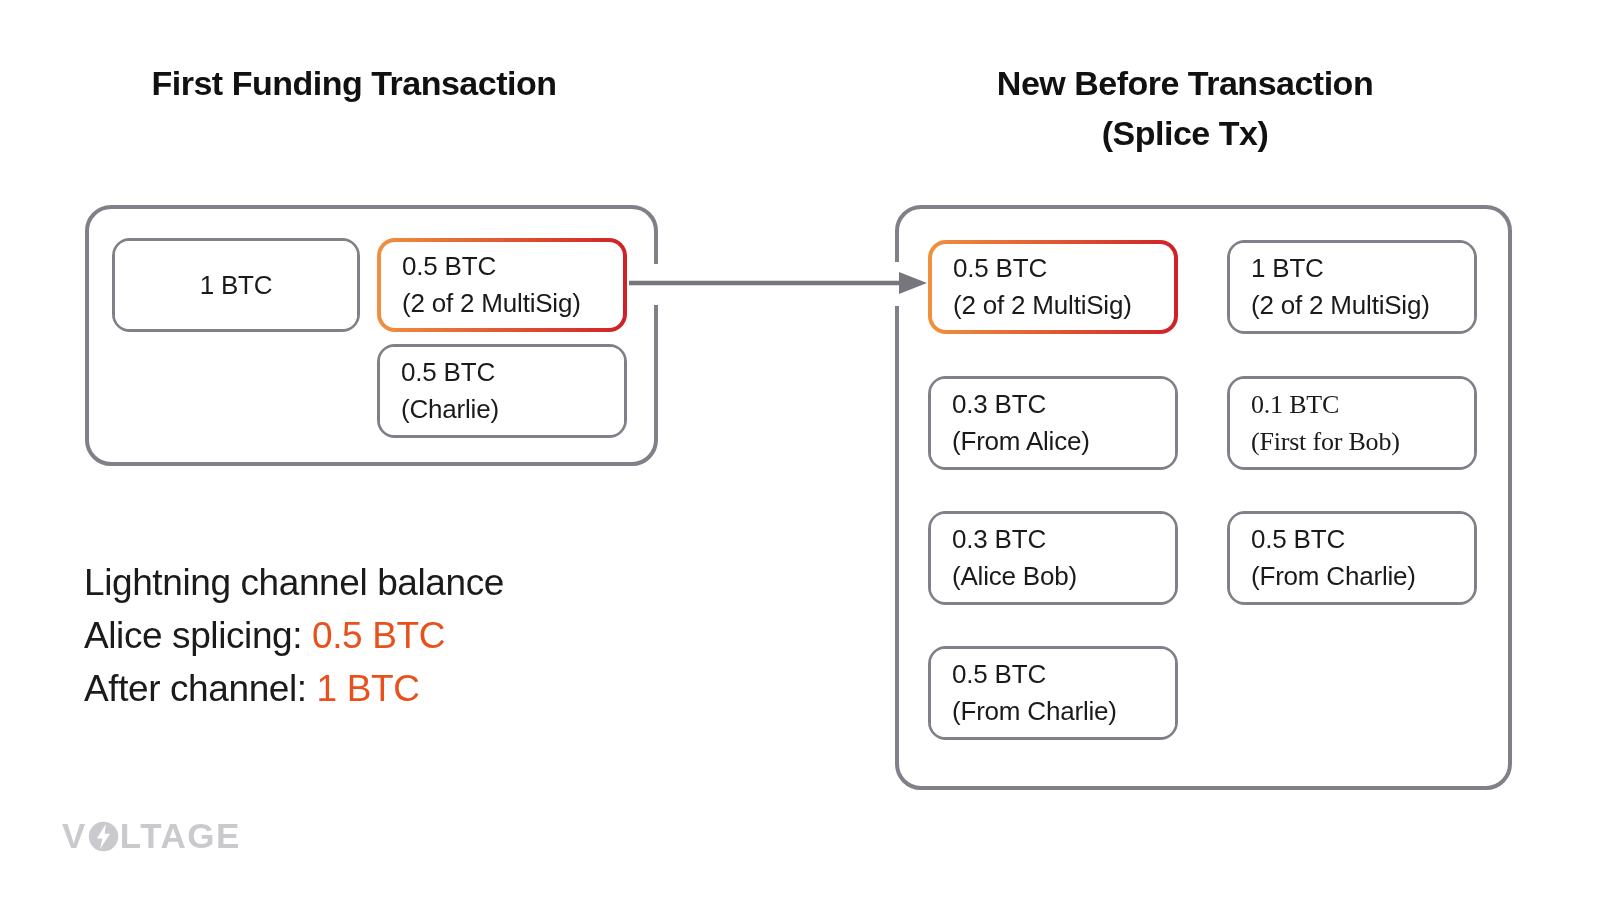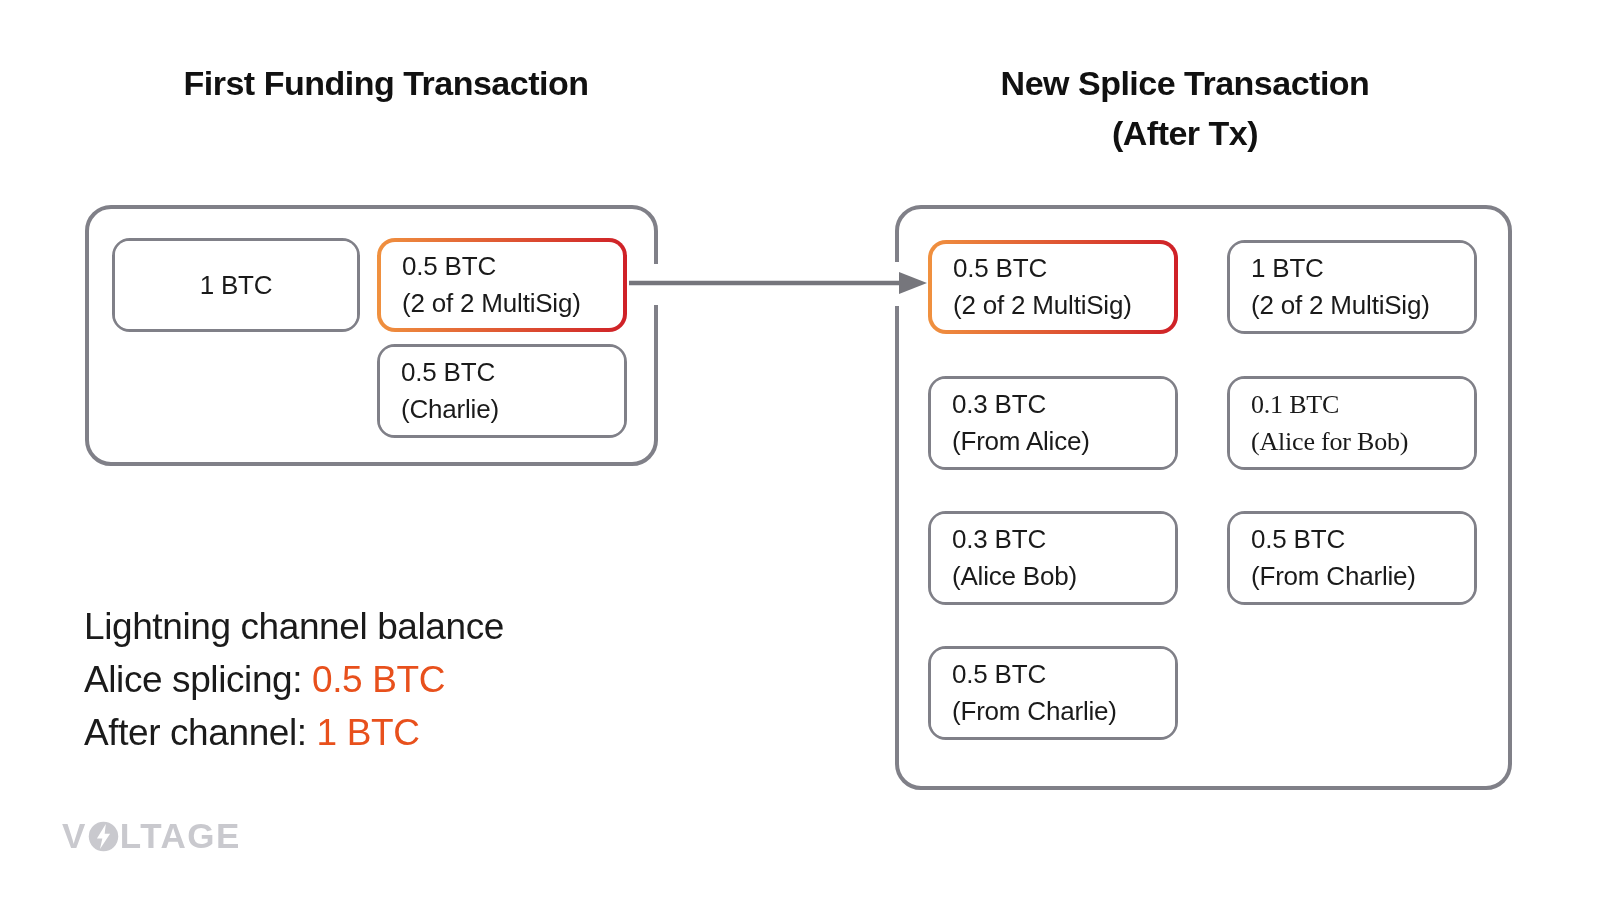--- a/index.html
+++ b/index.html
@@ -27,36 +27,36 @@
     justify-content:center;padding-left:21px;background:#fff;border-radius:14px;}
   .box.center .inner{padding-left:0;align-items:center;}
   .box.grad{border:none;padding:4px;
     background:linear-gradient(to right,var(--gradient-start),var(--gradient-end));}
   .amount,.note{font-size:26px;line-height:37px;letter-spacing:-0.2px;color:var(--text-dark);white-space:nowrap;}
 
   .border-mask{position:absolute;background:#fff;}
   .arrow{position:absolute;left:629px;top:270px;width:300px;height:26px;}
 
   .caption{position:absolute;left:84px;top:556px;font-size:37px;line-height:53px;
-    letter-spacing:-0.4px;color:#1b1b1b;margin-top:44px;}
+    letter-spacing:-0.4px;color:#1b1b1b;}
   .caption .hl{color:var(--accent-orange);}
 
   .logo{position:absolute;left:62px;top:816px;font-size:35px;font-weight:700;
     color:var(--logo-gray);letter-spacing:1.5px;display:flex;align-items:center;}
   .logo-o{width:31px;height:31px;margin:0 1px;color:var(--logo-gray);}
 </style>
 </head>
 <body>
 
 <div class="canvas">
 
-  <div class="title" style="left:76px;top:58px;width:620px;">First Funding Transaction</div>
+  <div class="title" style="left:44px;top:58px;width:620px;">First Funding Transaction</div>
   <div class="title" style="left:885px;top:58px;width:600px;">
-    <span>New Splice Transaction</span><br>
-    <span>(After Tx)</span>
+    <span>New Before Transaction</span><br>
+    <span>(Splice Tx)</span>
   </div>
 
   <div class="container" style="left:85px;top:205px;width:573px;height:261px;"></div>
   <div class="container" style="left:895px;top:205px;width:617px;height:585px;"></div>
 
   <div class="border-mask" style="left:649px;top:264px;width:14px;height:41px;"></div>
   <div class="border-mask" style="left:889px;top:262px;width:14px;height:44px;"></div>
 
   <div class="box center" style="left:112px;top:238px;width:248px;">
     <div class="inner">
@@ -95,21 +95,21 @@
   <div class="box" style="left:928px;top:376px;">
     <div class="inner">
       <div class="amount">0.3 BTC</div>
       <div class="note">(From Alice)</div>
     </div>
   </div>
 
   <div class="box" style="left:1227px;top:376px;font-family:Liberation Serif, serif;">
     <div class="inner">
       <div class="amount">0.1 BTC</div>
-      <div class="note">(Alice for Bob)</div>
+      <div class="note">(First for Bob)</div>
     </div>
   </div>
 
   <div class="box" style="left:928px;top:511px;">
     <div class="inner">
       <div class="amount">0.3 BTC</div>
       <div class="note">(Alice Bob)</div>
     </div>
   </div>
 

